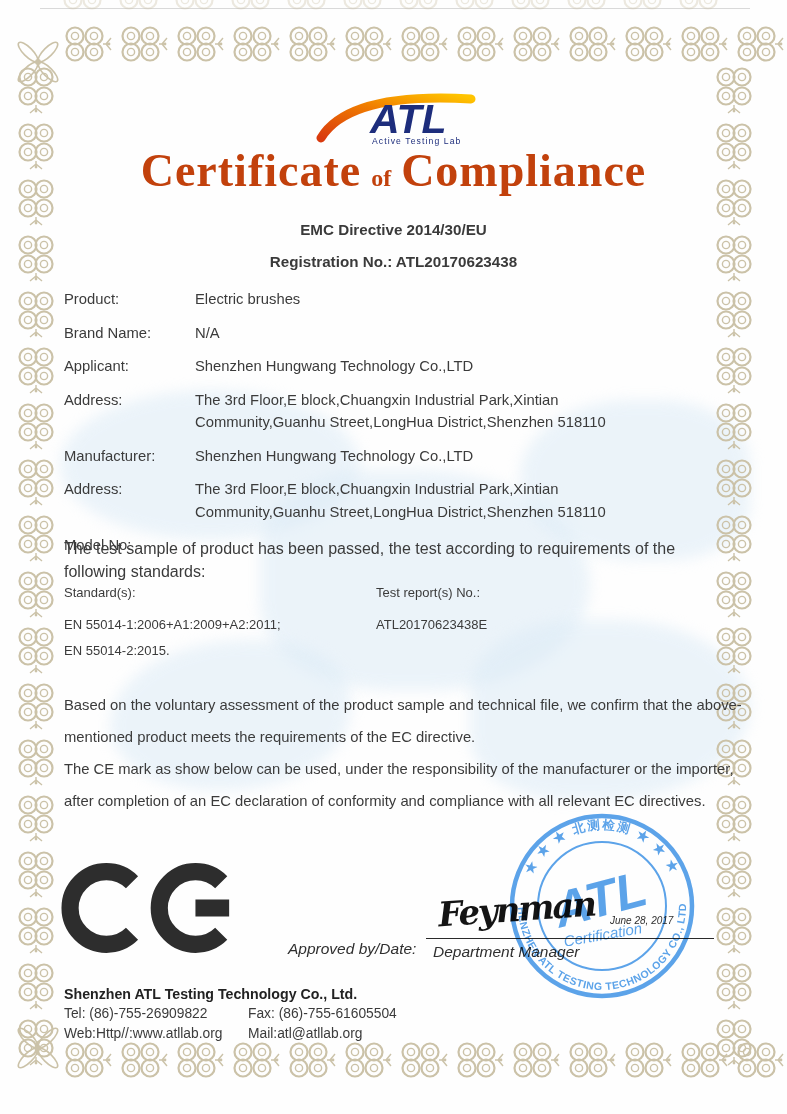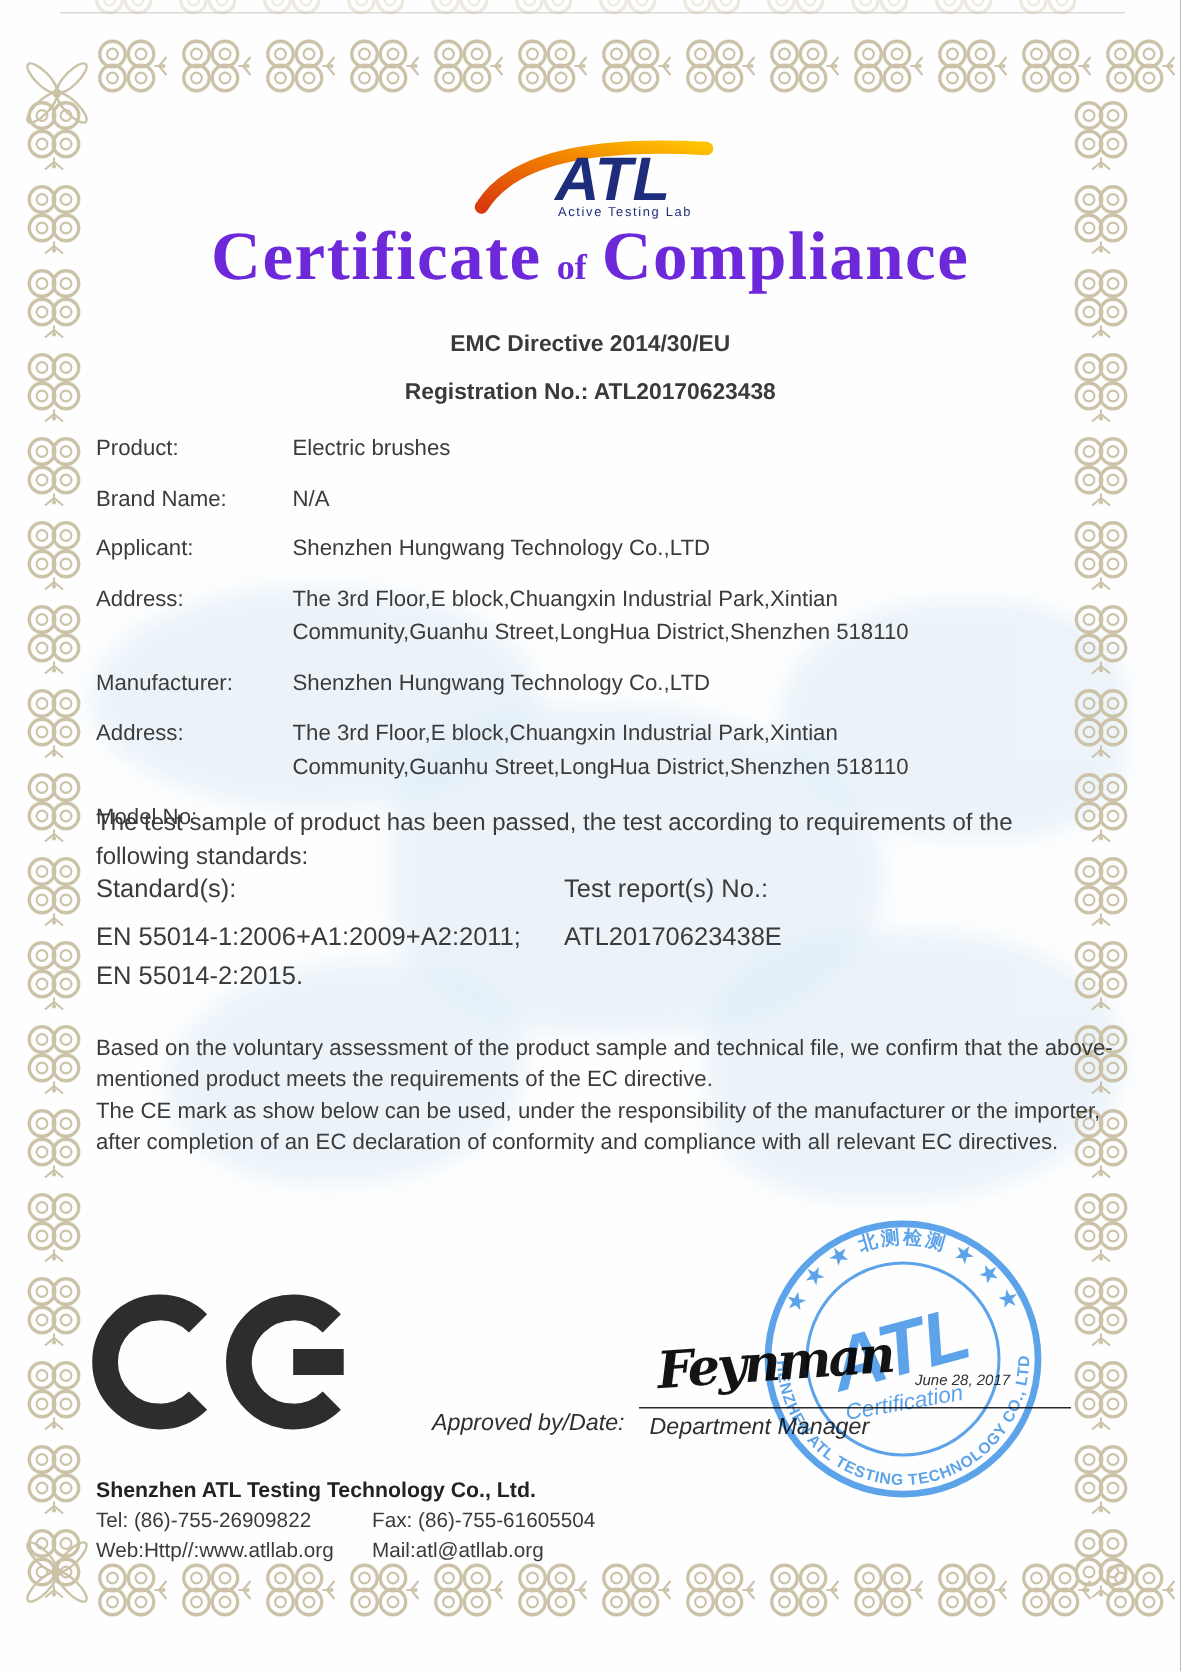--- a/index.html
+++ b/index.html
@@ -9,36 +9,36 @@
   
   .wm{position:absolute;background:#dcebf6;opacity:.55;filter:blur(7px);border-radius:50%;z-index:0;}
   
   .border-svg{position:absolute;left:0;top:0;z-index:1;pointer-events:none;}
   .topline{position:absolute;left:40px;top:8px;width:710px;height:0;border-top:1px solid #d9d9d9;z-index:1;}
   .content{position:absolute;inset:0;z-index:2;}
   
   .logo{left:315px;top:84px;width:165px;height:64px;}
   
   .title{left:0;top:144px;width:100%;text-align:center;font-family:"Liberation Serif",serif;
-         font-weight:bold;color:#6d28d9;}
+         font-weight:bold;color:#c2410c;}
   .title .big{font-size:46px;letter-spacing:1px;}
   .title .small{font-size:24px;padding:0 6px;}
   .subtitle{left:0;width:100%;text-align:center;font-weight:bold;font-size:15.2px;color:#3a3a3a;}
   .sub1{top:221px;} .sub2{top:253px;}
   
   .details{left:64px;top:288px;width:640px;display:grid;grid-template-columns:131px 1fr;
            row-gap:11px;font-size:14.8px;line-height:22.5px;}
   .details .val{white-space:pre-line;}
   
   .statement{left:64px;top:537px;width:676px;font-size:16px;line-height:23px;}
-  .standards{left:64px;top:582px;width:680px;display:grid;grid-template-columns:312px auto;font-size:17px;}
+  .standards{left:64px;top:582px;width:680px;display:grid;grid-template-columns:312px auto;font-size:13px;}
   .standards .hd{line-height:22px;margin-bottom:8px;}
   .standards .ln{line-height:26px;}
   
-  .paras{left:64px;top:689px;width:678px;font-size:14.8px;line-height:21px;}
+  .paras{left:64px;top:689px;width:678px;font-size:14.8px;line-height:32px;}
   .paras p{margin:0;}
   
   .ce{left:60px;top:856px;width:185px;height:104px;}
   .approve-label{left:288px;top:940px;font-size:15.5px;font-style:italic;color:#2f2f2f;}
   .sig-line{left:426px;top:938px;width:288px;border-top:1.8px solid #2a2a2a;}
   .signature{left:438px;top:889px;font-family:"DejaVu Serif",serif;font-style:italic;font-weight:bold;
              font-size:34px;color:#141414;transform:rotate(-4deg);letter-spacing:-2px;}
   .sig-date{left:610px;top:915px;font-size:10px;font-style:italic;color:#2f2f2f;}
   .sig-role{left:433px;top:943px;font-size:15.5px;font-style:italic;color:#2f2f2f;}
   .stamp{left:506px;top:810px;width:192px;height:192px;z-index:3;mix-blend-mode:multiply;opacity:.88;}

